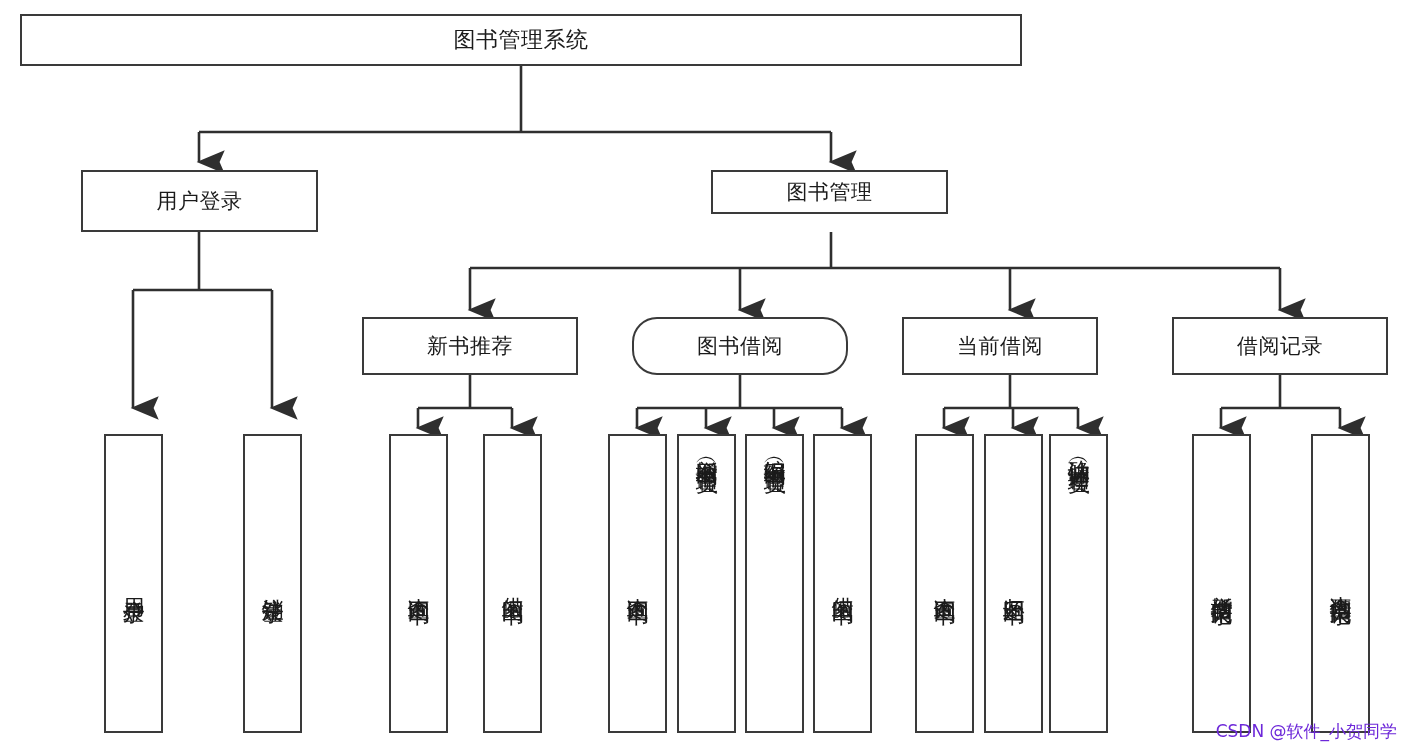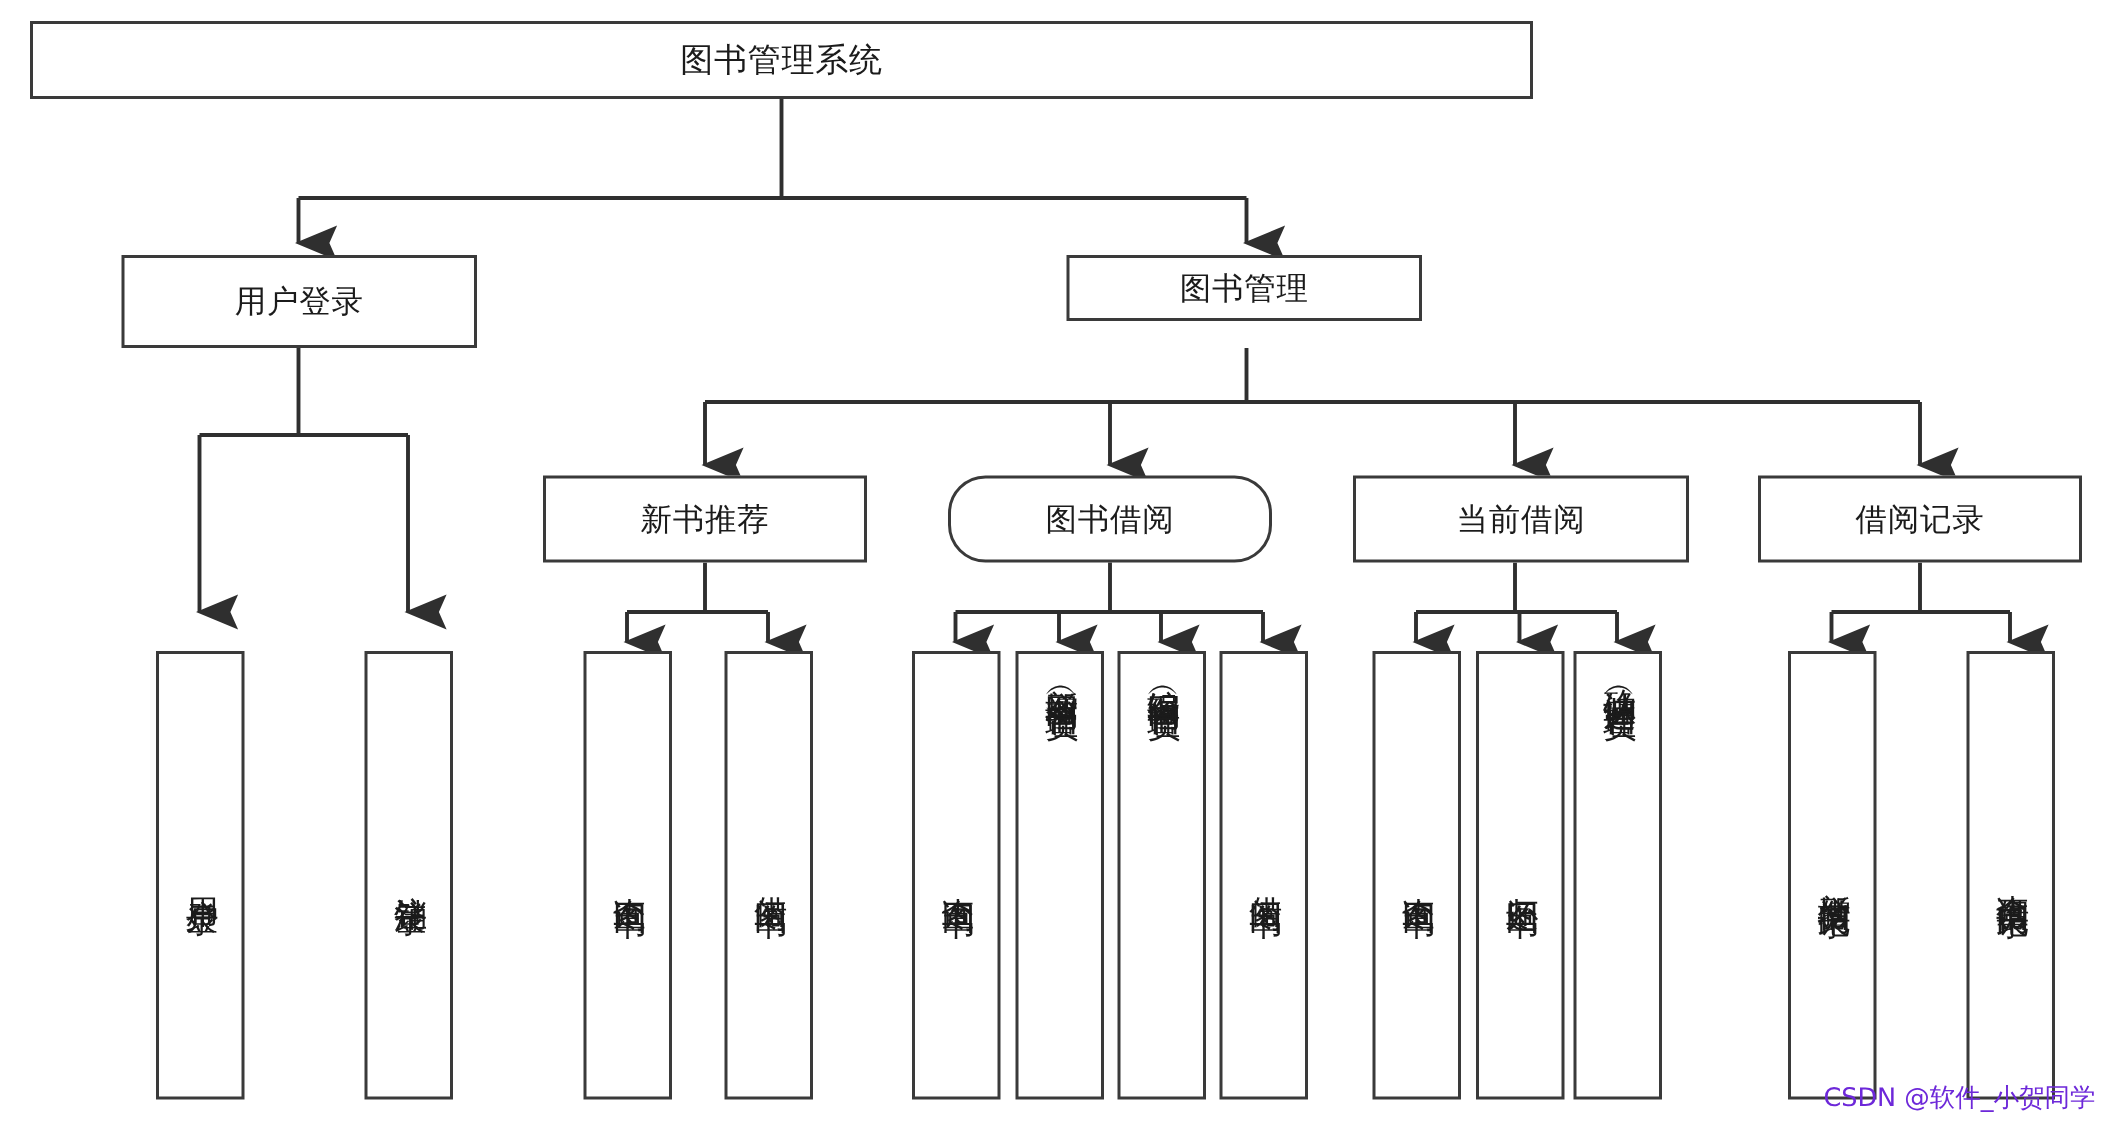--- a/index.html
+++ b/index.html
@@ -145,21 +145,21 @@
   <div class="node horiz" style="left:711px; top:170px; width:237px; height:44px;">
     <span class="label">图书管理</span>
   </div>
 
   <div class="node horiz" style="left:362px; top:317px; width:216px; height:58px;">
     <span class="label">新书推荐</span>
   </div>
   <div class="node horiz" style="left:632px; top:317px; width:216px; height:58px;border-radius:25px;">
     <span class="label">图书借阅</span>
   </div>
-  <div class="node horiz" style="left:902px; top:317px; width:224px; height:58px;">
+  <div class="node horiz" style="left:902px; top:317px; width:196px; height:58px;">
     <span class="label">当前借阅</span>
   </div>
   <div class="node horiz" style="left:1172px; top:317px; width:216px; height:58px;">
     <span class="label">借阅记录</span>
   </div>
 
   <div class="node leaf centered" style="left:104px; top:434px; width:59px; height:299px;">
     <span class="label">用户登录</span>
   </div>
   <div class="node leaf centered" style="left:243px; top:434px; width:59px; height:299px;">

